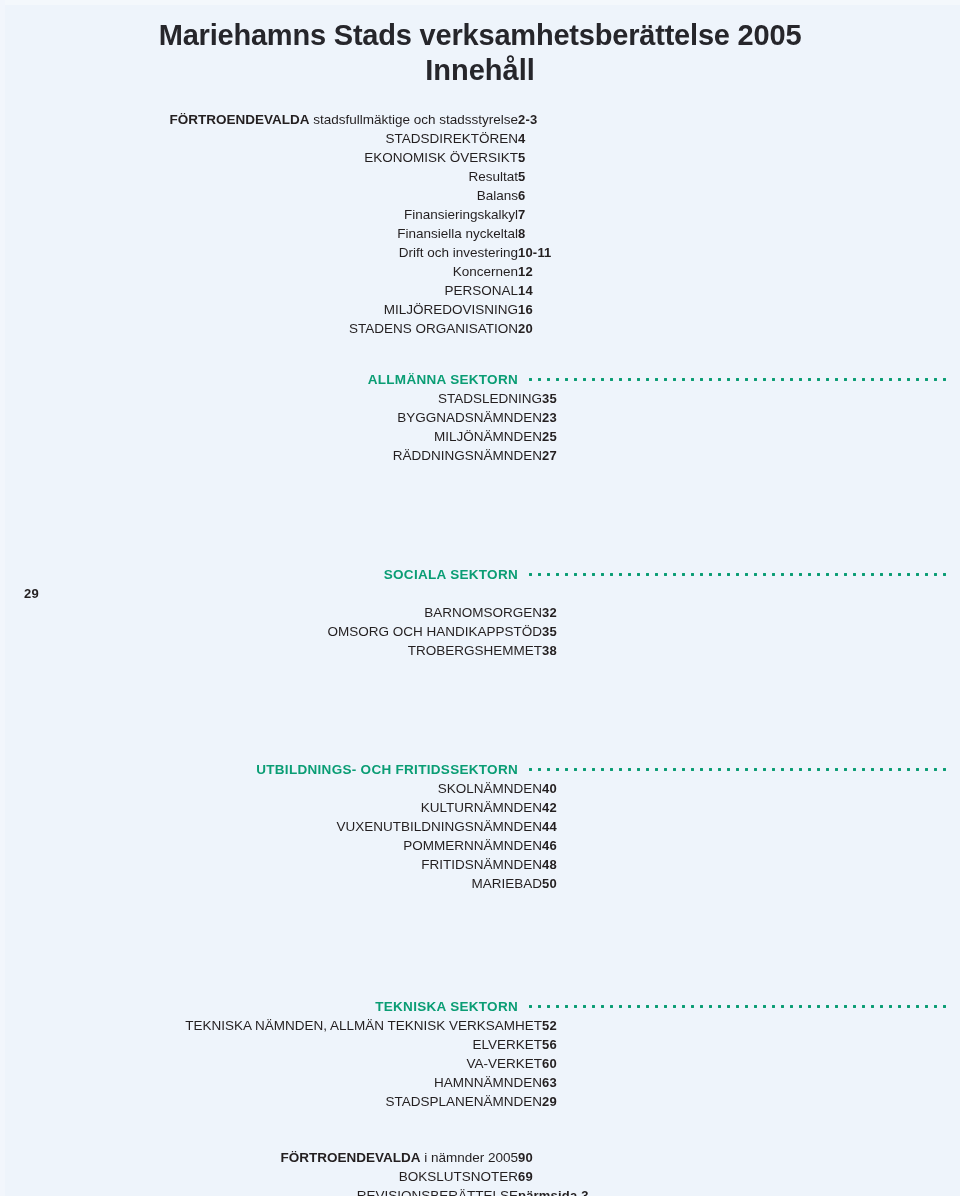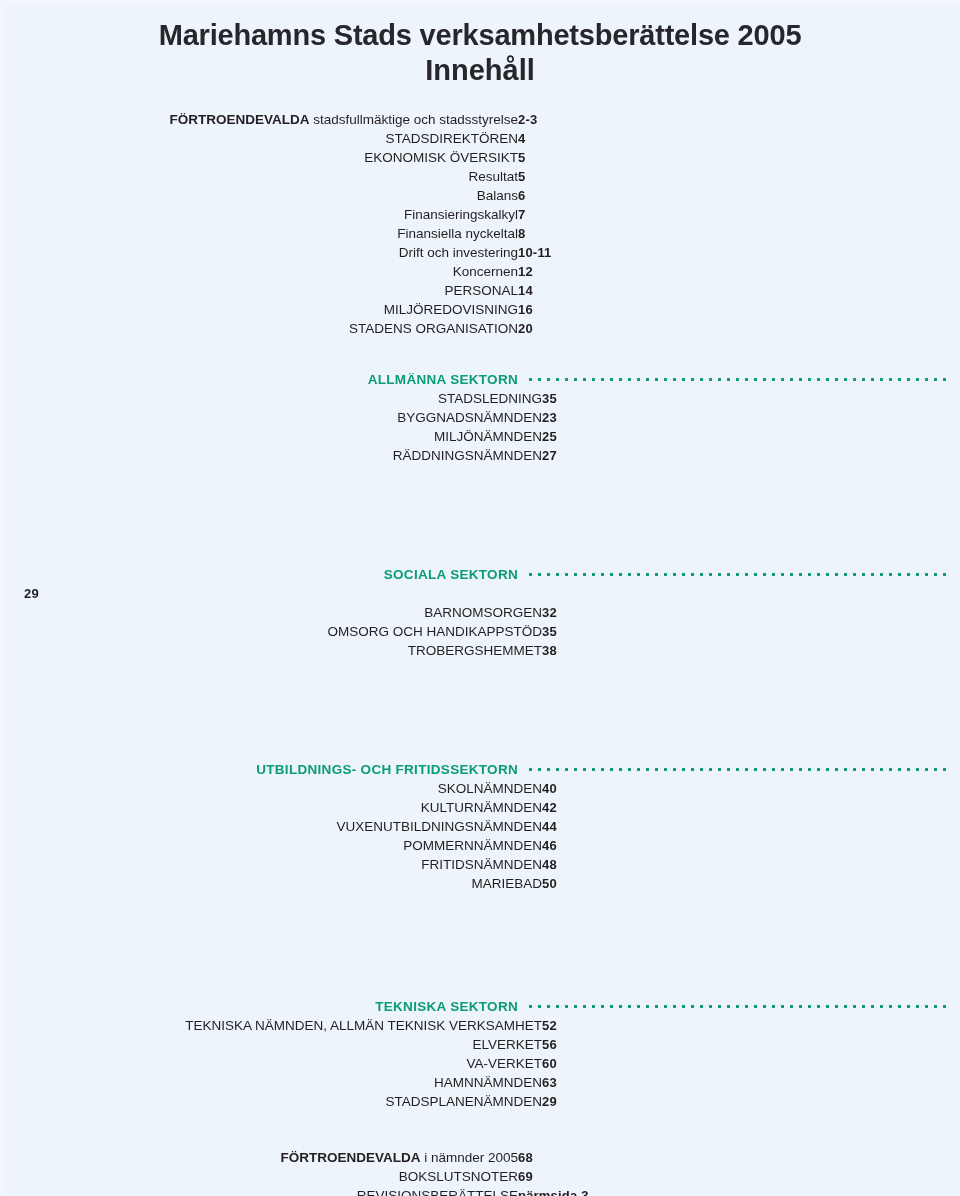--- a/index.html
+++ b/index.html
@@ -291,21 +291,21 @@
           <div class="row">
             <div class="label caps">STADSPLANENÄMNDEN</div>
             <div class="num">29</div>
           </div>
         </div>
       </div>
 
     <div class="grp-tail" id="tail-rows">
         <div class="row">
           <div class="label caps"><b>FÖRTROENDEVALDA</b>  i nämnder 2005</div>
-          <div class="num">68</div>
+          <div class="num">90</div>
         </div>
         <div class="row">
           <div class="label caps">BOKSLUTSNOTER</div>
           <div class="num">69</div>
         </div>
         <div class="row">
           <div class="label caps">REVISIONSBERÄTTELSE</div>
           <div class="num">pärmsida 3</div>
         </div>
       </div>

